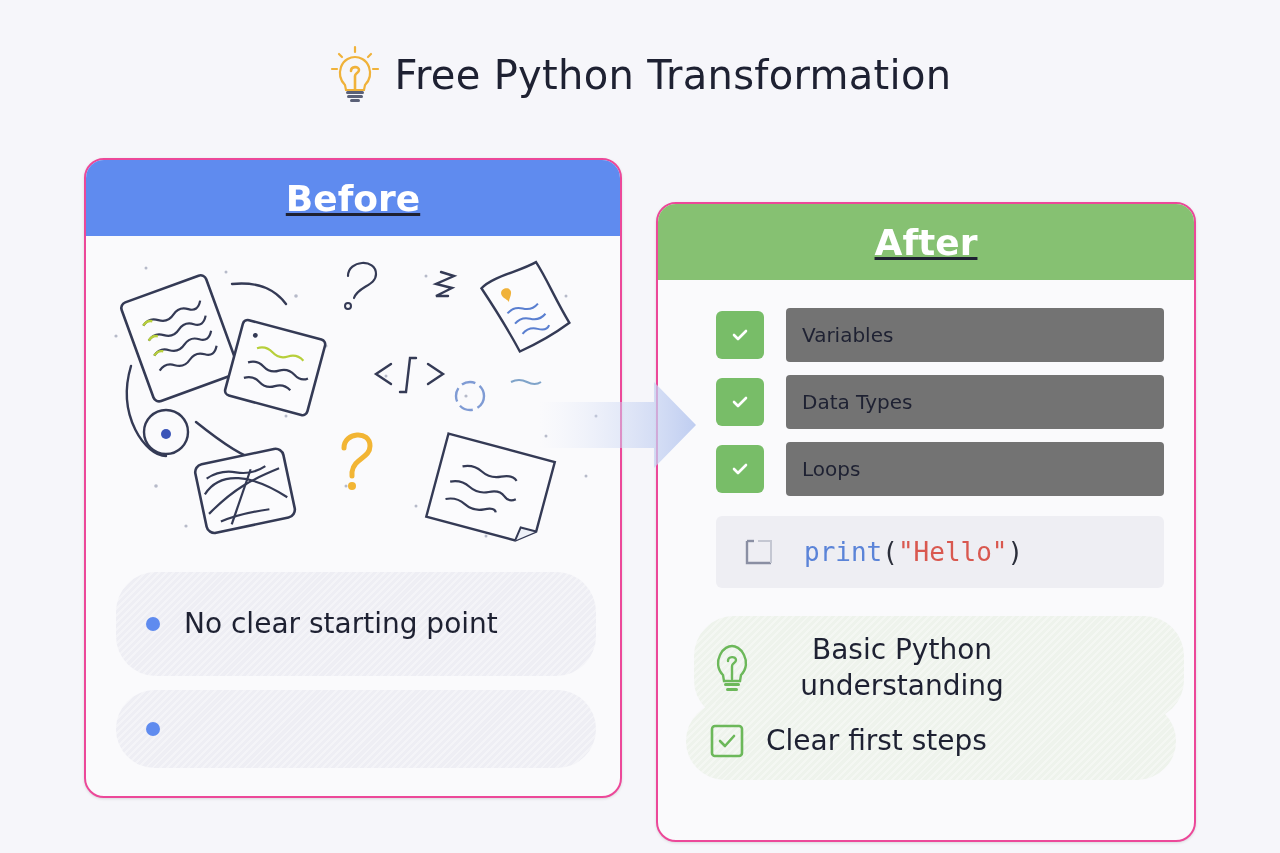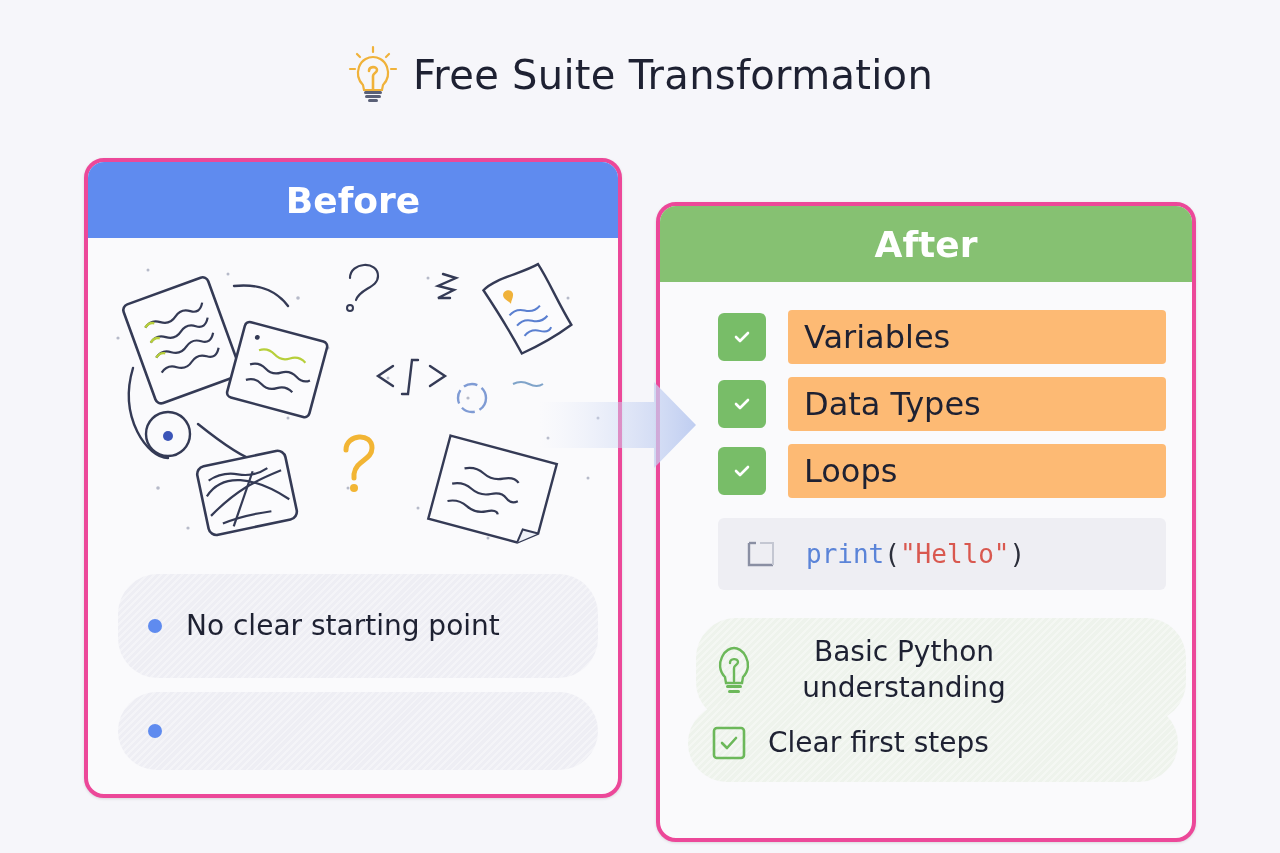--- a/index.html
+++ b/index.html
@@ -21,22 +21,23 @@
     .title-text {
       font-size: 40px; font-weight: 500; letter-spacing: 0.3px; color: #1e2132;
     }
 
     
     .card {
       position: absolute; top: 158px; height: 640px;
       background: #fafafc;
       border-radius: 20px;
       box-shadow: 0 1px 3px rgba(0,0,0,0.12);
-      border: 4px solid #ec4899;
+      border: 2px solid #ec4899;
       overflow: hidden;
+      text-decoration: underline;
     }
     .card-before { left: 84px; width: 538px; }
     .card-after  { left: 656px; width: 540px; margin-top: 44px; }
     .card-header {
       height: 76px; display: flex; align-items: center; justify-content: center;
       color: #ffffff; font-size: 36px; font-weight: bold;
     }
     .card-before .card-header { background: #5f8bef; }
     .card-after  .card-header { background: #86c172; }
 
@@ -61,23 +62,23 @@
     .pill .pill-icon { margin-left: 20px; margin-right: 22px; flex: 0 0 auto; display: block; }
     .pill-text { line-height: 36px; }
 
     
     .check-row { position: absolute; left: 58px; display: flex; align-items: center; }
     .check-box {
       width: 48px; height: 48px; border-radius: 6px; background: #78bd68;
       display: flex; align-items: center; justify-content: center; flex: 0 0 auto;
     }
     .check-label {
-      margin-left: 22px; width: 378px; height: 54px; background: #fdba74;
+      margin-left: 22px; width: 378px; height: 54px; background: #737373;
       border-radius: 4px; display: flex; align-items: center; padding-left: 16px;
-      font-size: 32px; color: #1e2132;
+      font-size: 20px; color: #1e2132;
     }
     .code-box {
       position: absolute; left: 58px; top: 312px; width: 448px; height: 72px;
       background: #eeeef3; border-radius: 6px; display: flex; align-items: center;
       font-family: "DejaVu Sans Mono", "Liberation Mono", monospace; font-size: 26px;
     }
     .code-icon { margin-left: 28px; margin-right: 30px; display: block; }
     .code-fn { color: #5b84d8; }
     .code-punct { color: #2b2e3a; }
     .code-str { color: #d9584f; }
@@ -98,21 +99,21 @@
         <line x1="42" y1="9" x2="39" y2="12"></line>
         <line x1="3" y1="24" x2="8" y2="24"></line>
         <line x1="44" y1="24" x2="49" y2="24"></line>
         <path d="M16 40 C 10 34, 10 28, 12 22 C 15 14, 22 12, 26 12 C 30 12, 37 14, 40 22 C 42 28, 42 34, 36 40 L 35 45 L 17 45 Z"></path>
         <path d="M22 26 C 22 21, 30 21, 30 25 C 30 28, 26 28, 26 31 L 26 44" stroke-width="2.6"></path>
       </g>
       <rect x="17" y="46" width="18" height="3" rx="1.5" fill="#5a6077"></rect>
       <rect x="18" y="50" width="16" height="3" rx="1.5" fill="#5a6077"></rect>
       <rect x="21" y="54" width="10" height="3" rx="1.5" fill="#5a6077"></rect>
     </svg>
-    <div class="title-text">Free Suite Transformation</div>
+    <div class="title-text">Free Python Transformation</div>
   </div>
 
   <div class="card card-before">
     <div class="card-header">Before</div>
 
     <svg class="illustration" viewBox="0 0 538 320">
       <g fill="#9aa0b4" opacity="0.7">
         <circle cx="60" cy="32" r="1.5"></circle>
           <circle cx="140" cy="36" r="1.5"></circle>
           <circle cx="210" cy="60" r="1.8"></circle>

